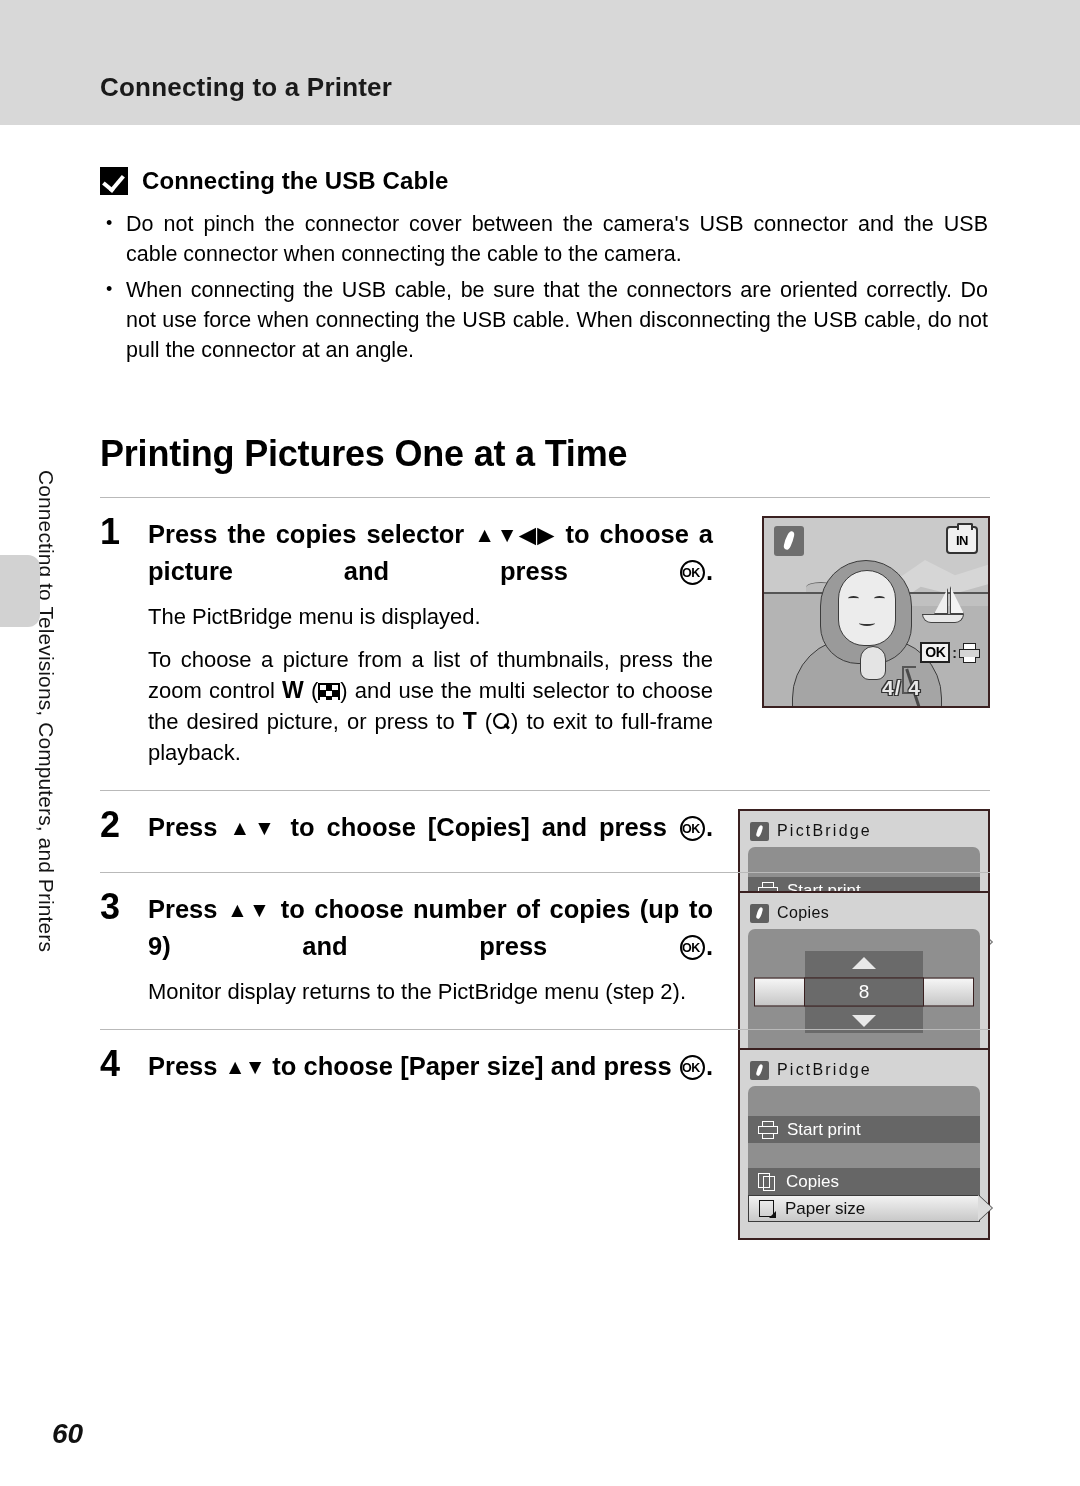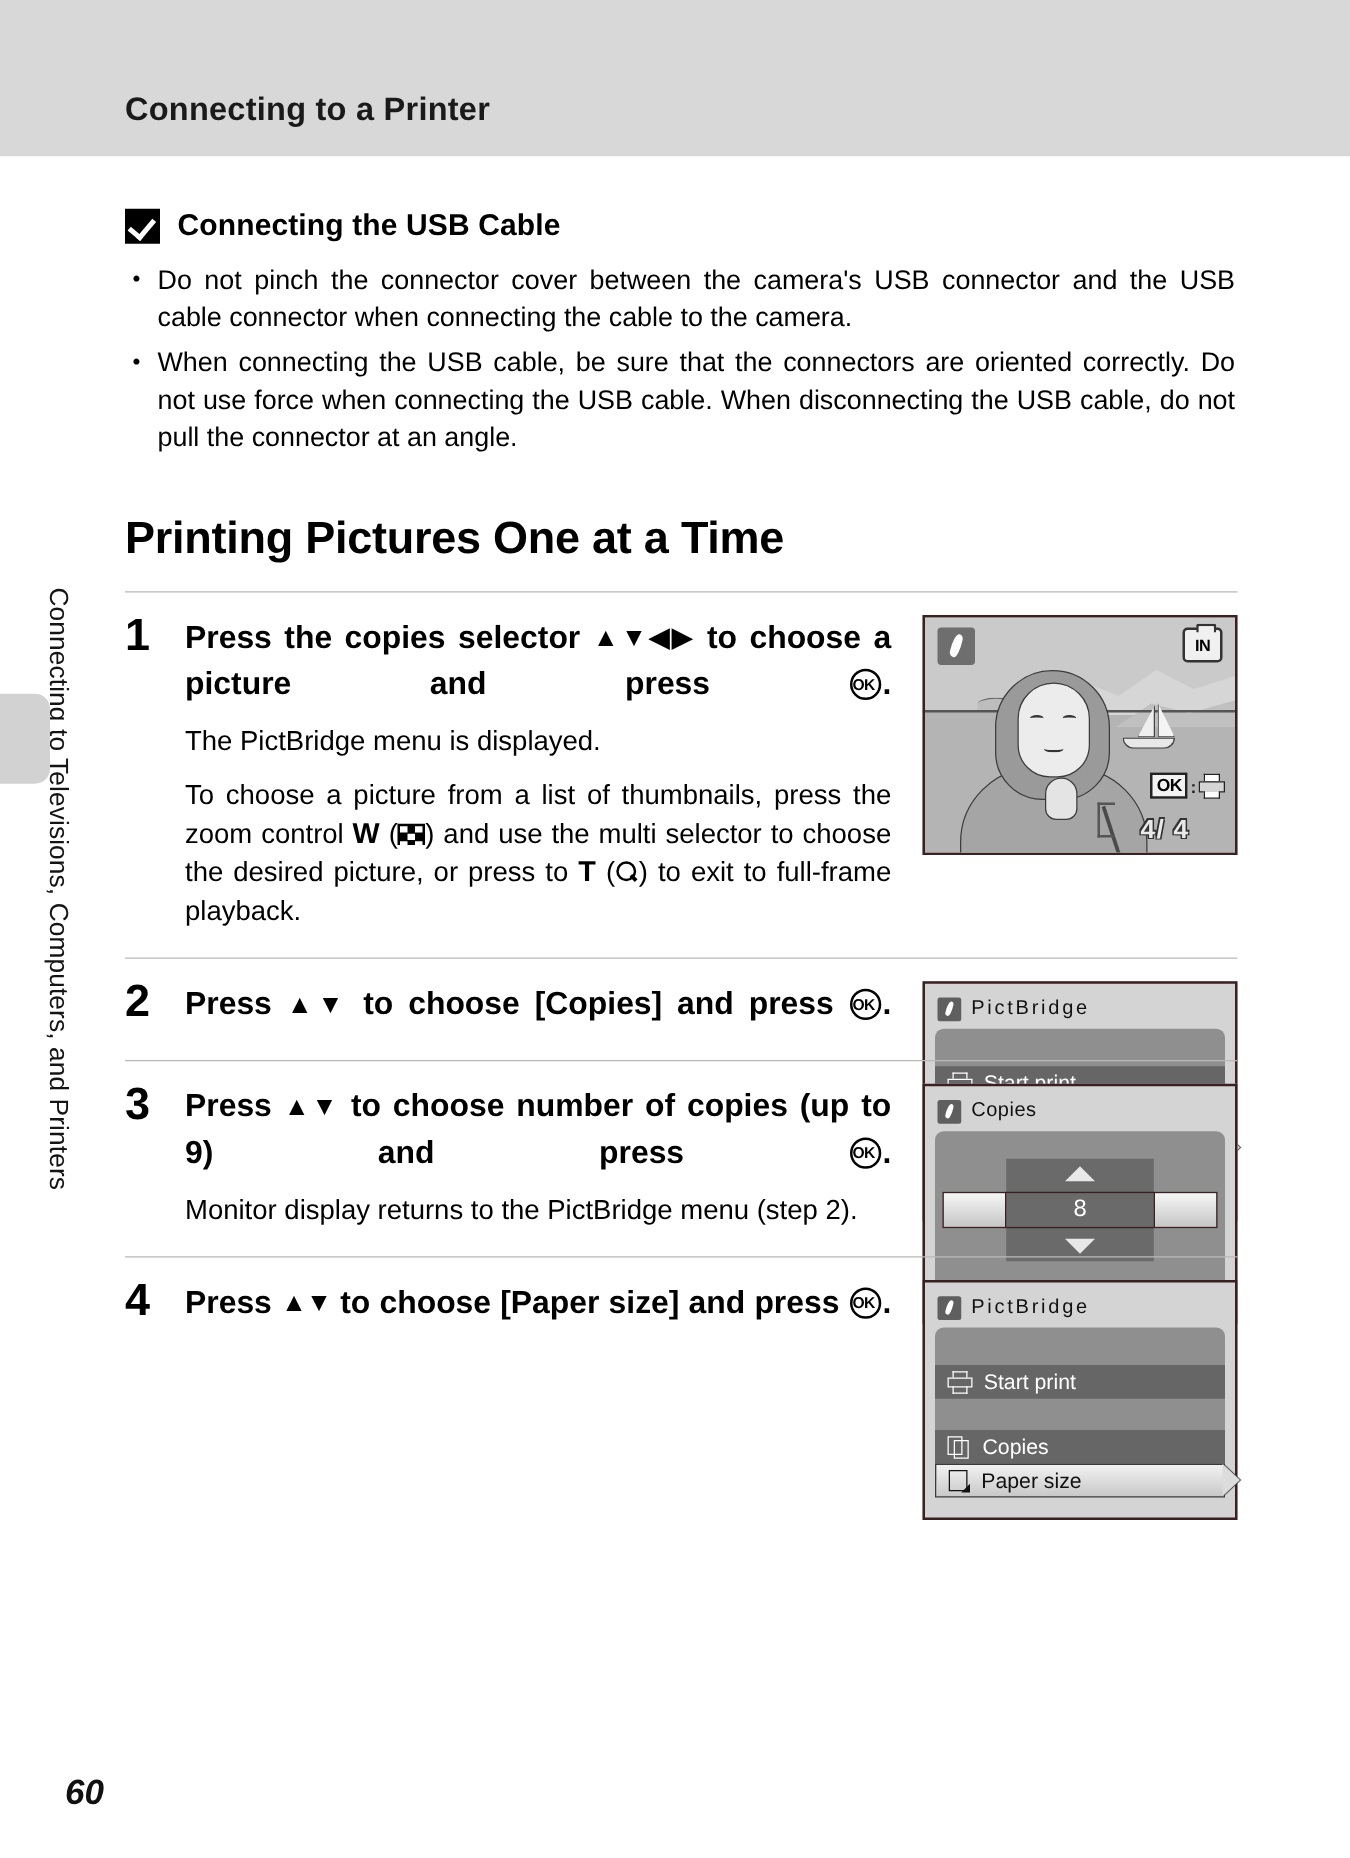--- a/index.html
+++ b/index.html
@@ -122,21 +122,21 @@
     content: "\2022";
     position: absolute;
     left: 6px; top: -1px;
     font-size: 18px;
   }
 
   
   .main-heading {
     font-size: 36px;
     font-weight: 700;
-    margin-top: 44px;
+    margin-top: 68px;
     letter-spacing: -0.2px;
   }
   .intro {
     font-size: 24.5px;
     line-height: 35px;
     margin-top: 14px;
     text-align: justify;
     padding-right: 4px;
   }
 
@@ -264,21 +264,21 @@
   }
   .step-desc.just-all { text-align-last: left; }
   .step-visual {
     position: absolute;
     right: 0;
     top: 18px;
   }
 
   
   .lcd-photo {
-    width: 252px;
+    width: 228px;
     height: 192px;
     border: 2px solid #3a2020;
     background: #c9c9c9;
     position: relative;
     overflow: hidden;
   }
   .sky { position: absolute; left:0; top:0; width:100%; height: 74px; background:#cacaca; }
   .sea { position: absolute; left:0; top:74px; width:100%; height: 118px; background:#b4b4b4; }
   .mountain-a {
     position: absolute; right: 0; top: 38px; width: 150px; height: 40px;
@@ -403,21 +403,21 @@
   .printer-sm .pr-bot {
     position: absolute; left: 4px; top: 14px; width: 13px; height: 6px;
     background: #fff; border: 1.6px solid #222; border-top: none;
   }
   .frame-count {
     position: absolute; right: 6px; bottom: 6px;
     font-size: 21px; font-weight: 600;
     color: #e9e9e9;
     text-shadow: -1.2px -1.2px 0 #333, 1.2px -1.2px 0 #333, -1.2px 1.2px 0 #333, 1.2px 1.2px 0 #333;
     letter-spacing: 1px;
-    width: 100px; text-align: center;
+    width: 100px; text-align: left;
   }
 
   
   .lcd-menu {
     width: 252px;
     height: 192px;
     border: 2px solid #3a2020;
     background: #d4d4d4;
     position: relative;
     padding: 8px;

